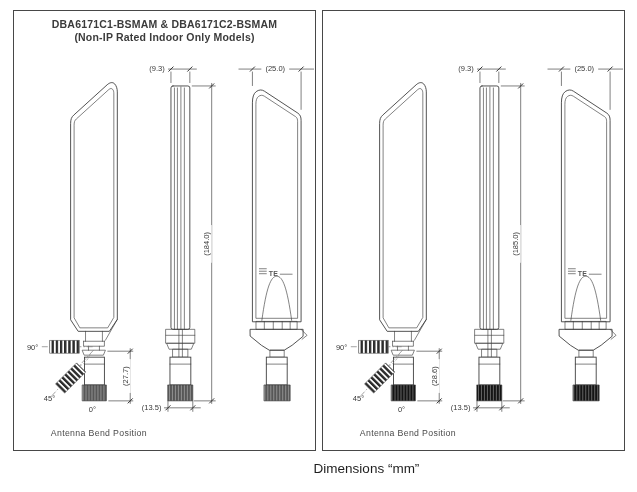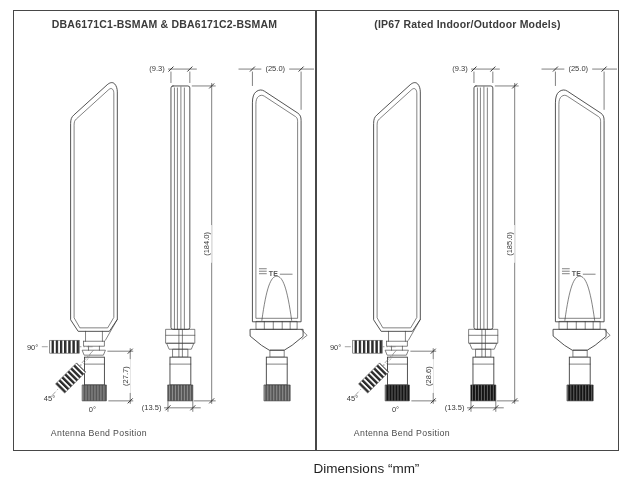--- a/index.html
+++ b/index.html
@@ -1,18 +1,18 @@
 <!DOCTYPE html>
 <html><head>
 <meta charset="utf-8">
 <style>
   html,body{margin:0;padding:0;background:#fff;}
   body{width:637px;height:492px;font-family:"Liberation Sans",sans-serif;}
   .page{position:relative;width:637px;height:492px;background:#fff;overflow:hidden;}
-  #panels{position:absolute;left:13px;top:10px;display:flex;}
+  #panels{position:absolute;left:13px;top:10px;display:flex;gap:6px;}
   .panel{position:relative;width:303px;height:441px;border:1.5px solid #474747;box-sizing:border-box;background:#fff;}
   .panel-title{position:absolute;top:7px;left:0;right:0;text-align:center;font-weight:bold;
                font-size:10.5px;line-height:13px;color:#3b3b3b;letter-spacing:.2px;}
   svg.drawing{position:absolute;left:0;top:0;width:100%;height:100%;}
   .ln{fill:none;stroke:#3e3e3e;stroke-width:.9;stroke-linejoin:round;stroke-linecap:round;}
   .thin{stroke-width:.65;}
   .fillw{fill:#fff;stroke:#3e3e3e;stroke-width:.9;}
   .dimln{fill:none;stroke:#4a4a4a;stroke-width:.7;}
   .tick{stroke:#353535;stroke-width:1;}
   .dimtxt{font-size:7.6px;fill:#383838;}
@@ -41,20 +41,21 @@
       <pattern id="knurl" width="3" height="8" patternUnits="userSpaceOnUse">
         <rect x="0" y="0" width="1" height="8" fill="rgba(255,255,255,0.34)"></rect>
       </pattern>
     </defs>
   </svg>
 
   <div id="panels">
   <section class="panel">
     <div class="panel-title">
       <div>DBA6171C1-BSMAM &amp; DBA6171C2-BSMAM</div>
+      <div>(Non-IP Rated Indoor Only Models)</div>
     </div>
 
     <svg class="drawing" viewBox="0 0 303 441">
 
       <g>
         <path class="ln" d="M57,310 L57,113 C57,108.5 57.9,106.3 60.2,104.3 L93.8,73.8 C96.6,71.3 99.4,70.9 101.3,72.9 C103,74.7 104,77.6 104,81 L104,310 L96,322 L65,322 Z"></path>
         <path class="ln thin" d="M60.5,308 L60.5,114.5 C60.5,111.2 61.1,109.7 62.8,108.2 L95.2,78.8 C96.9,77.3 98.2,77.2 99.3,78.4 C100.2,79.4 100.5,80.8 100.5,83 L100.5,308 L94.3,318.5 L66.7,318.5 Z"></path>
         <path class="ln thin" d="M104,310 L92,331"></path>
         <path class="ln thin" d="M72,322 L72,332 M89,322 L89,332 M70,332 L91,332"></path>
         <path class="ln thin" d="M70,332 L70,337 L91,337 L91,332 M75,337 L75,341 M86,337 L86,341"></path>
@@ -154,21 +155,20 @@
         <rect class="wbg" x="249" y="51.5" width="28" height="10.5"></rect>
         <text class="dimtxt" text-anchor="middle" x="263" y="60">(25.0)</text>
       </g>
 
       <text class="bendtxt" x="37" y="427">Antenna Bend Position</text>
     </svg>
   </section>
 
   <section class="panel">
     <div class="panel-title">
-      <div>(IP67 Rated Indoor/Outdoor Models)</div>
     </div>
 
     <svg class="drawing" viewBox="0 0 303 441">
 
       <g>
         <path class="ln" d="M57,310 L57,113 C57,108.5 57.9,106.3 60.2,104.3 L93.8,73.8 C96.6,71.3 99.4,70.9 101.3,72.9 C103,74.7 104,77.6 104,81 L104,310 L96,322 L65,322 Z"></path>
         <path class="ln thin" d="M60.5,308 L60.5,114.5 C60.5,111.2 61.1,109.7 62.8,108.2 L95.2,78.8 C96.9,77.3 98.2,77.2 99.3,78.4 C100.2,79.4 100.5,80.8 100.5,83 L100.5,308 L94.3,318.5 L66.7,318.5 Z"></path>
         <path class="ln thin" d="M104,310 L92,331"></path>
         <path class="ln thin" d="M72,322 L72,332 M89,322 L89,332 M70,332 L91,332"></path>
         <path class="ln thin" d="M70,332 L70,337 L91,337 L91,332 M75,337 L75,341 M86,337 L86,341"></path>

